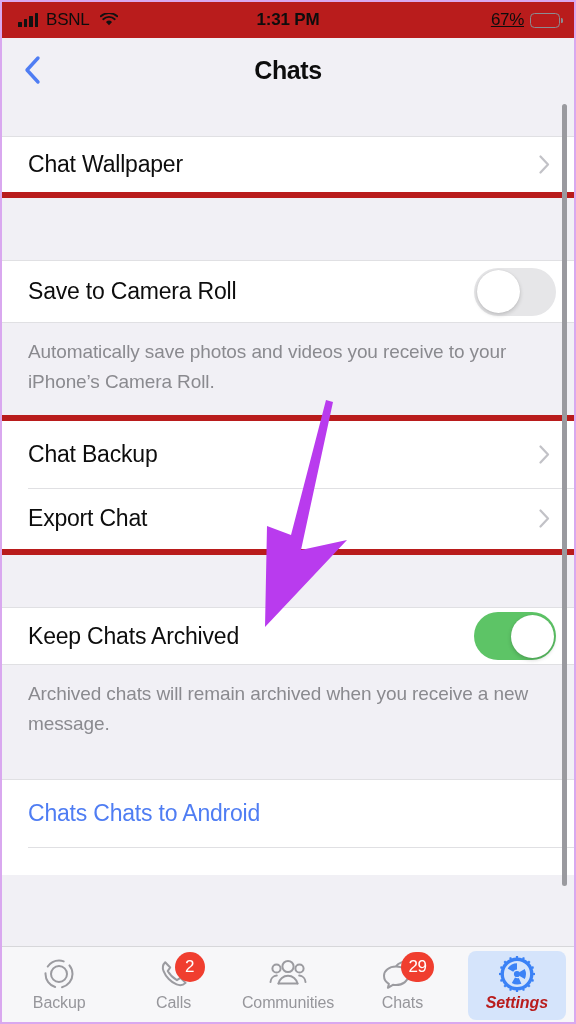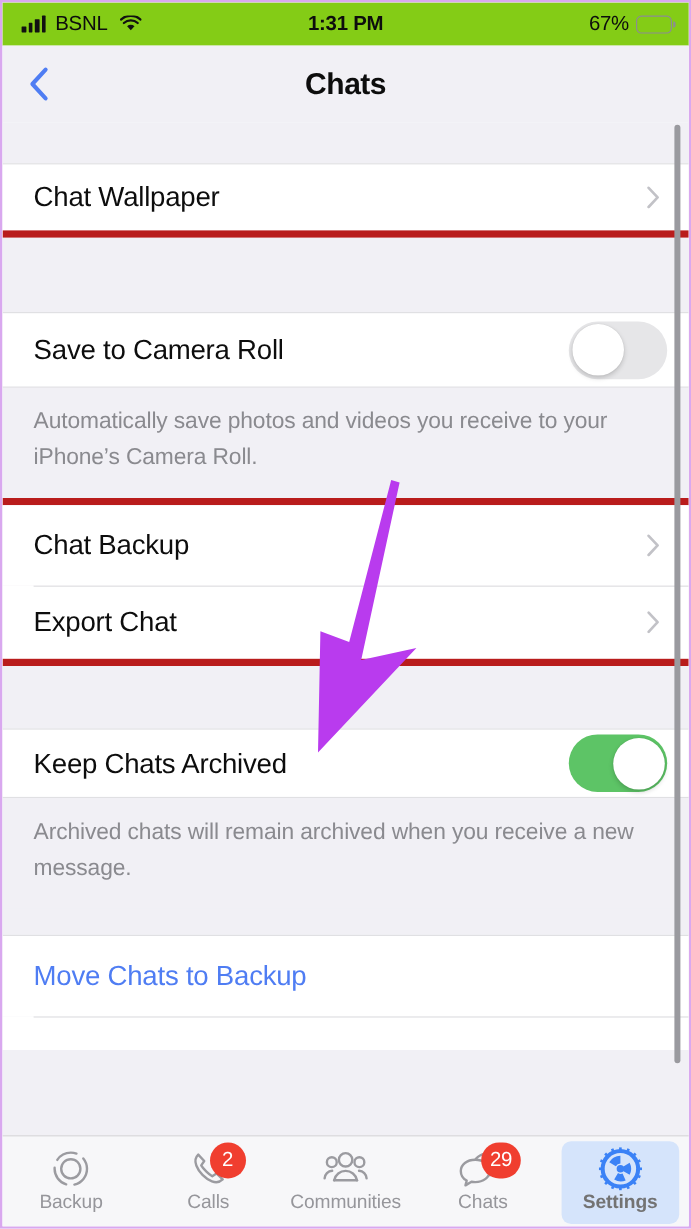--- a/index.html
+++ b/index.html
@@ -18,21 +18,21 @@
     height: 1024px;
     overflow: hidden;
     border: 2px solid #d9a8ef;
     background: #ffffff;
   }
 
   
   .status-bar {
     position: relative;
     height: 36px;
-    background: #84cc16;
+    background: #b91c1c;
     display: flex;
     align-items: center;
     padding: 0 14px 0 16px;
   }
   .sb-left {
     display: flex;
     align-items: center;
     gap: 8px;
     flex: 0 0 auto;
   }
@@ -75,20 +75,21 @@
   .sb-right {
     margin-left: auto;
     display: flex;
     align-items: center;
     gap: 6px;
   }
   .battery-pct {
     font-size: 17px;
     color: #0d0d0d;
     letter-spacing: -0.3px;
+    text-decoration: underline;
   }
   .battery {
     position: relative;
     width: 30px;
     height: 15px;
     border: 1.6px solid #8c8c92;
     border-radius: 4.5px;
     padding: 1.6px;
   }
   .battery::after {
@@ -253,21 +254,21 @@
   .tab .tab-icon-wrap {
     position: relative;
     width: 46px; height: 34px;
     display: flex; align-items: center; justify-content: center;
   }
   .tab .tab-label {
     font-size: 16px;
     color: #96969b;
     letter-spacing: -0.1px;
   }
-  .tab.active .tab-label { color: #737373; font-weight: 600; }
+  .tab.active .tab-label { color: #b91c1c; font-weight: 600; font-style: italic; }
   .tab.active .tab-highlight {
     position: absolute;
     left: 8px; right: 8px; top: 4px; bottom: 2px;
     background: #d5e4fb;
     border-radius: 8px;
     z-index: -1;
   }
   .badge {
     position: absolute;
     top: -5px;
@@ -367,21 +368,21 @@
       <span class="cell-title">Keep Chats Archived</span>
       <span class="toggle on">
         <span class="knob"></span>
       </span>
     </div>
     <div class="footer-note hairline-top">Archived chats will remain archived when you receive a new message.</div>
 
     <div class="group-gap" style="height:22px"></div>
 
     <div class="cell hairline-top" style="height:68px">
-      <span class="cell-title link">Move Chats to Backup</span>
+      <span class="cell-title link">Chats Chats to Android</span>
     </div>
 
 
     <div class="cell" style="height:28px"></div>
 
     <div class="scrollbar"></div>
   </div>
 
   <svg class="annotation-arrow" viewBox="0 0 576 1024">
     <g>

